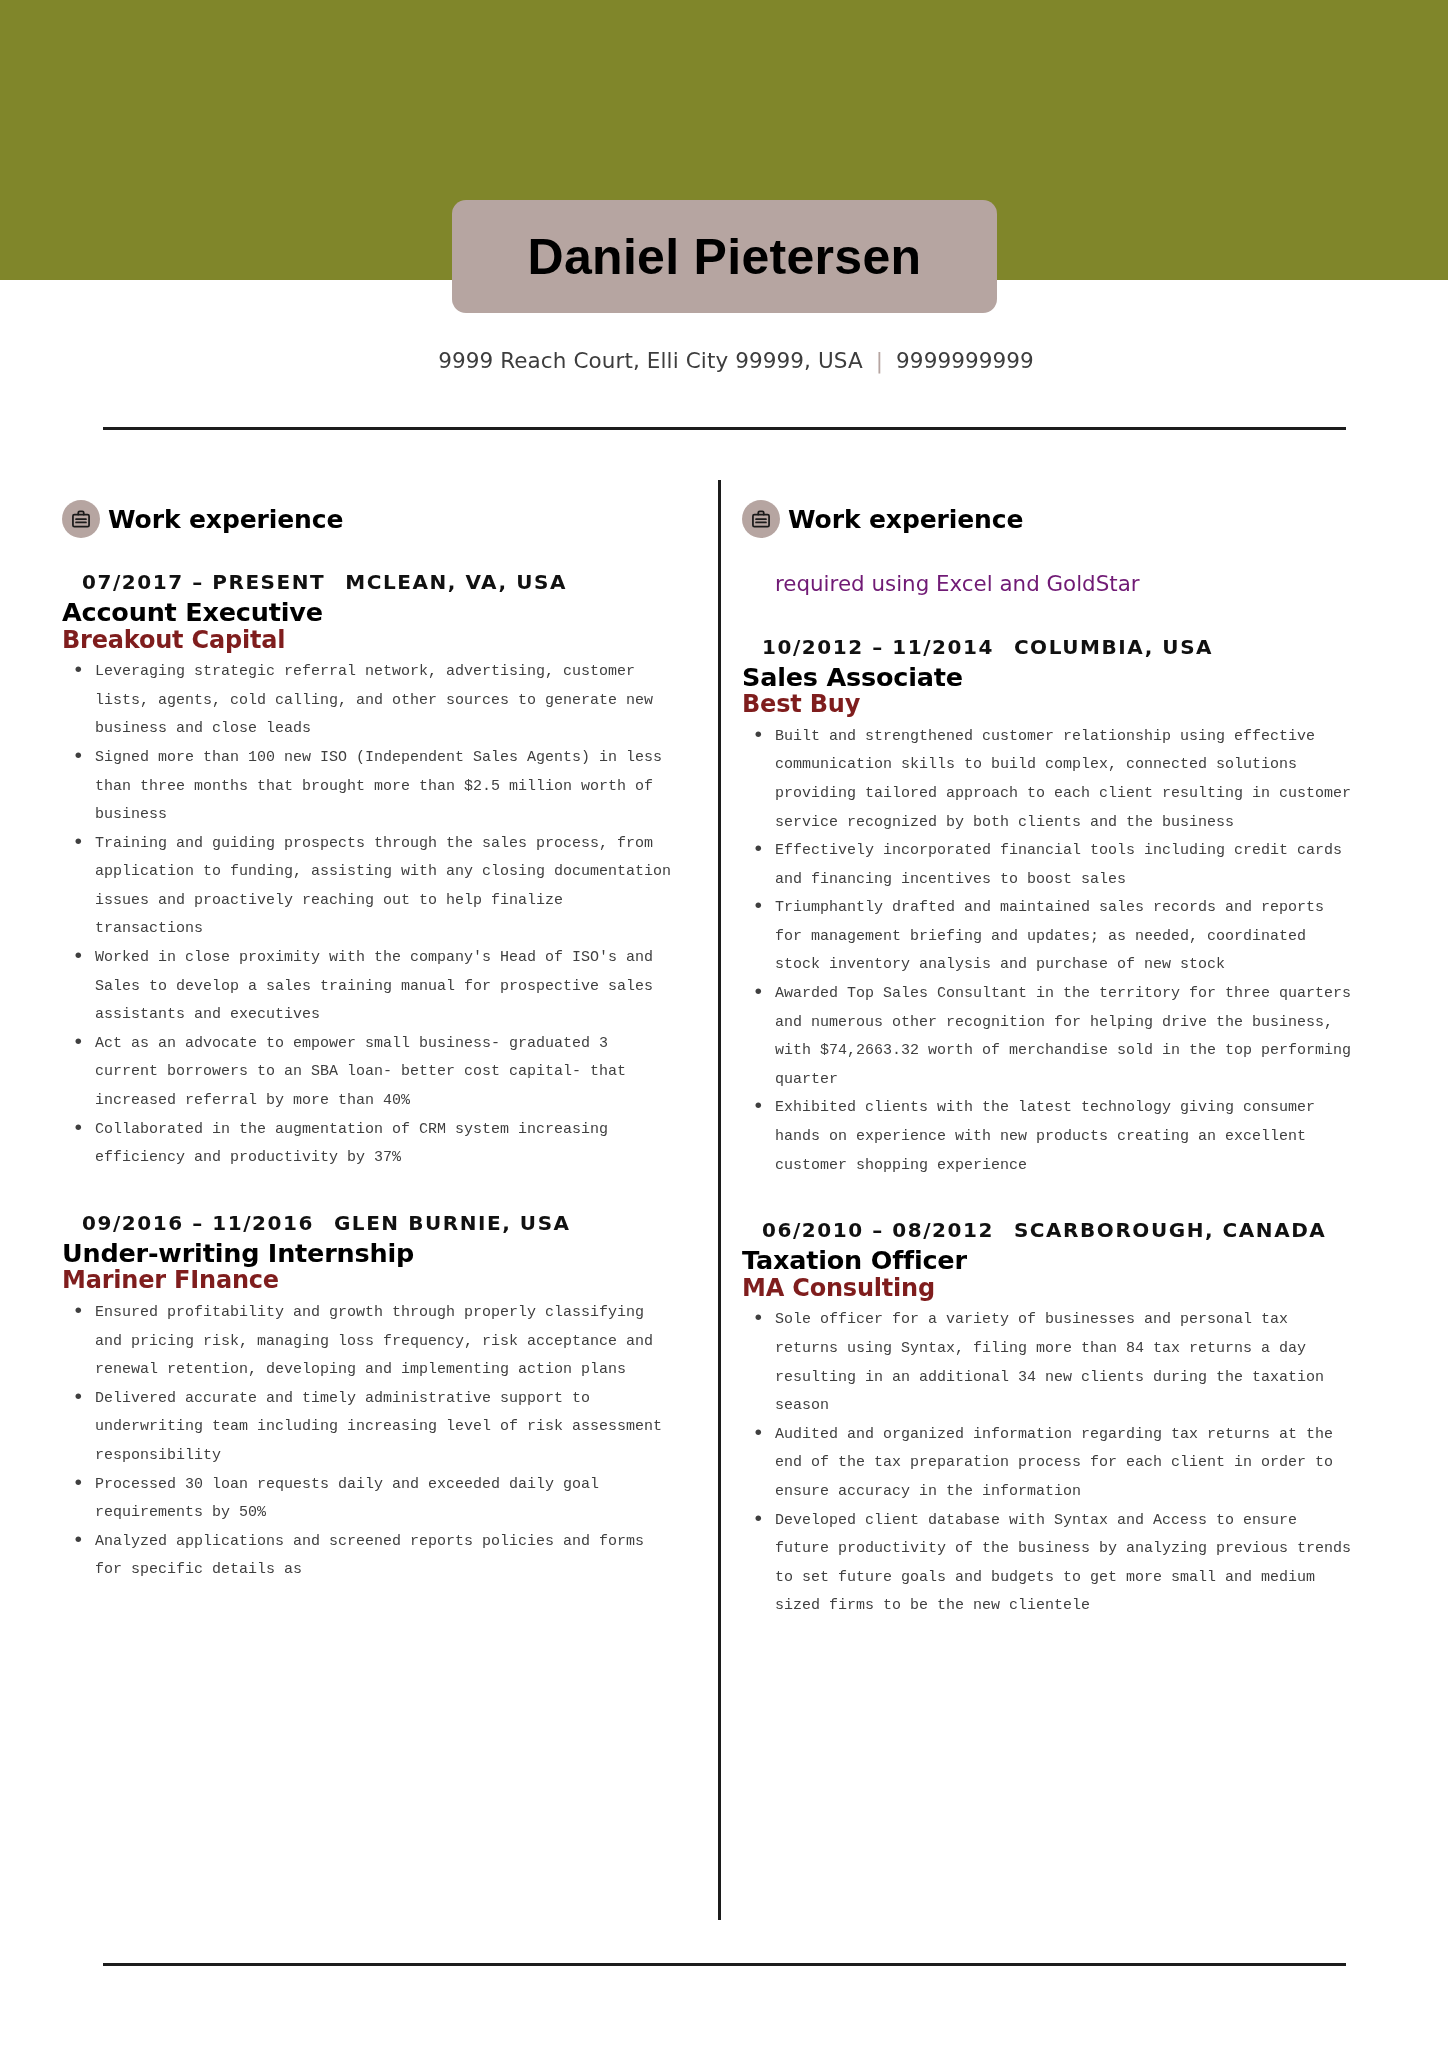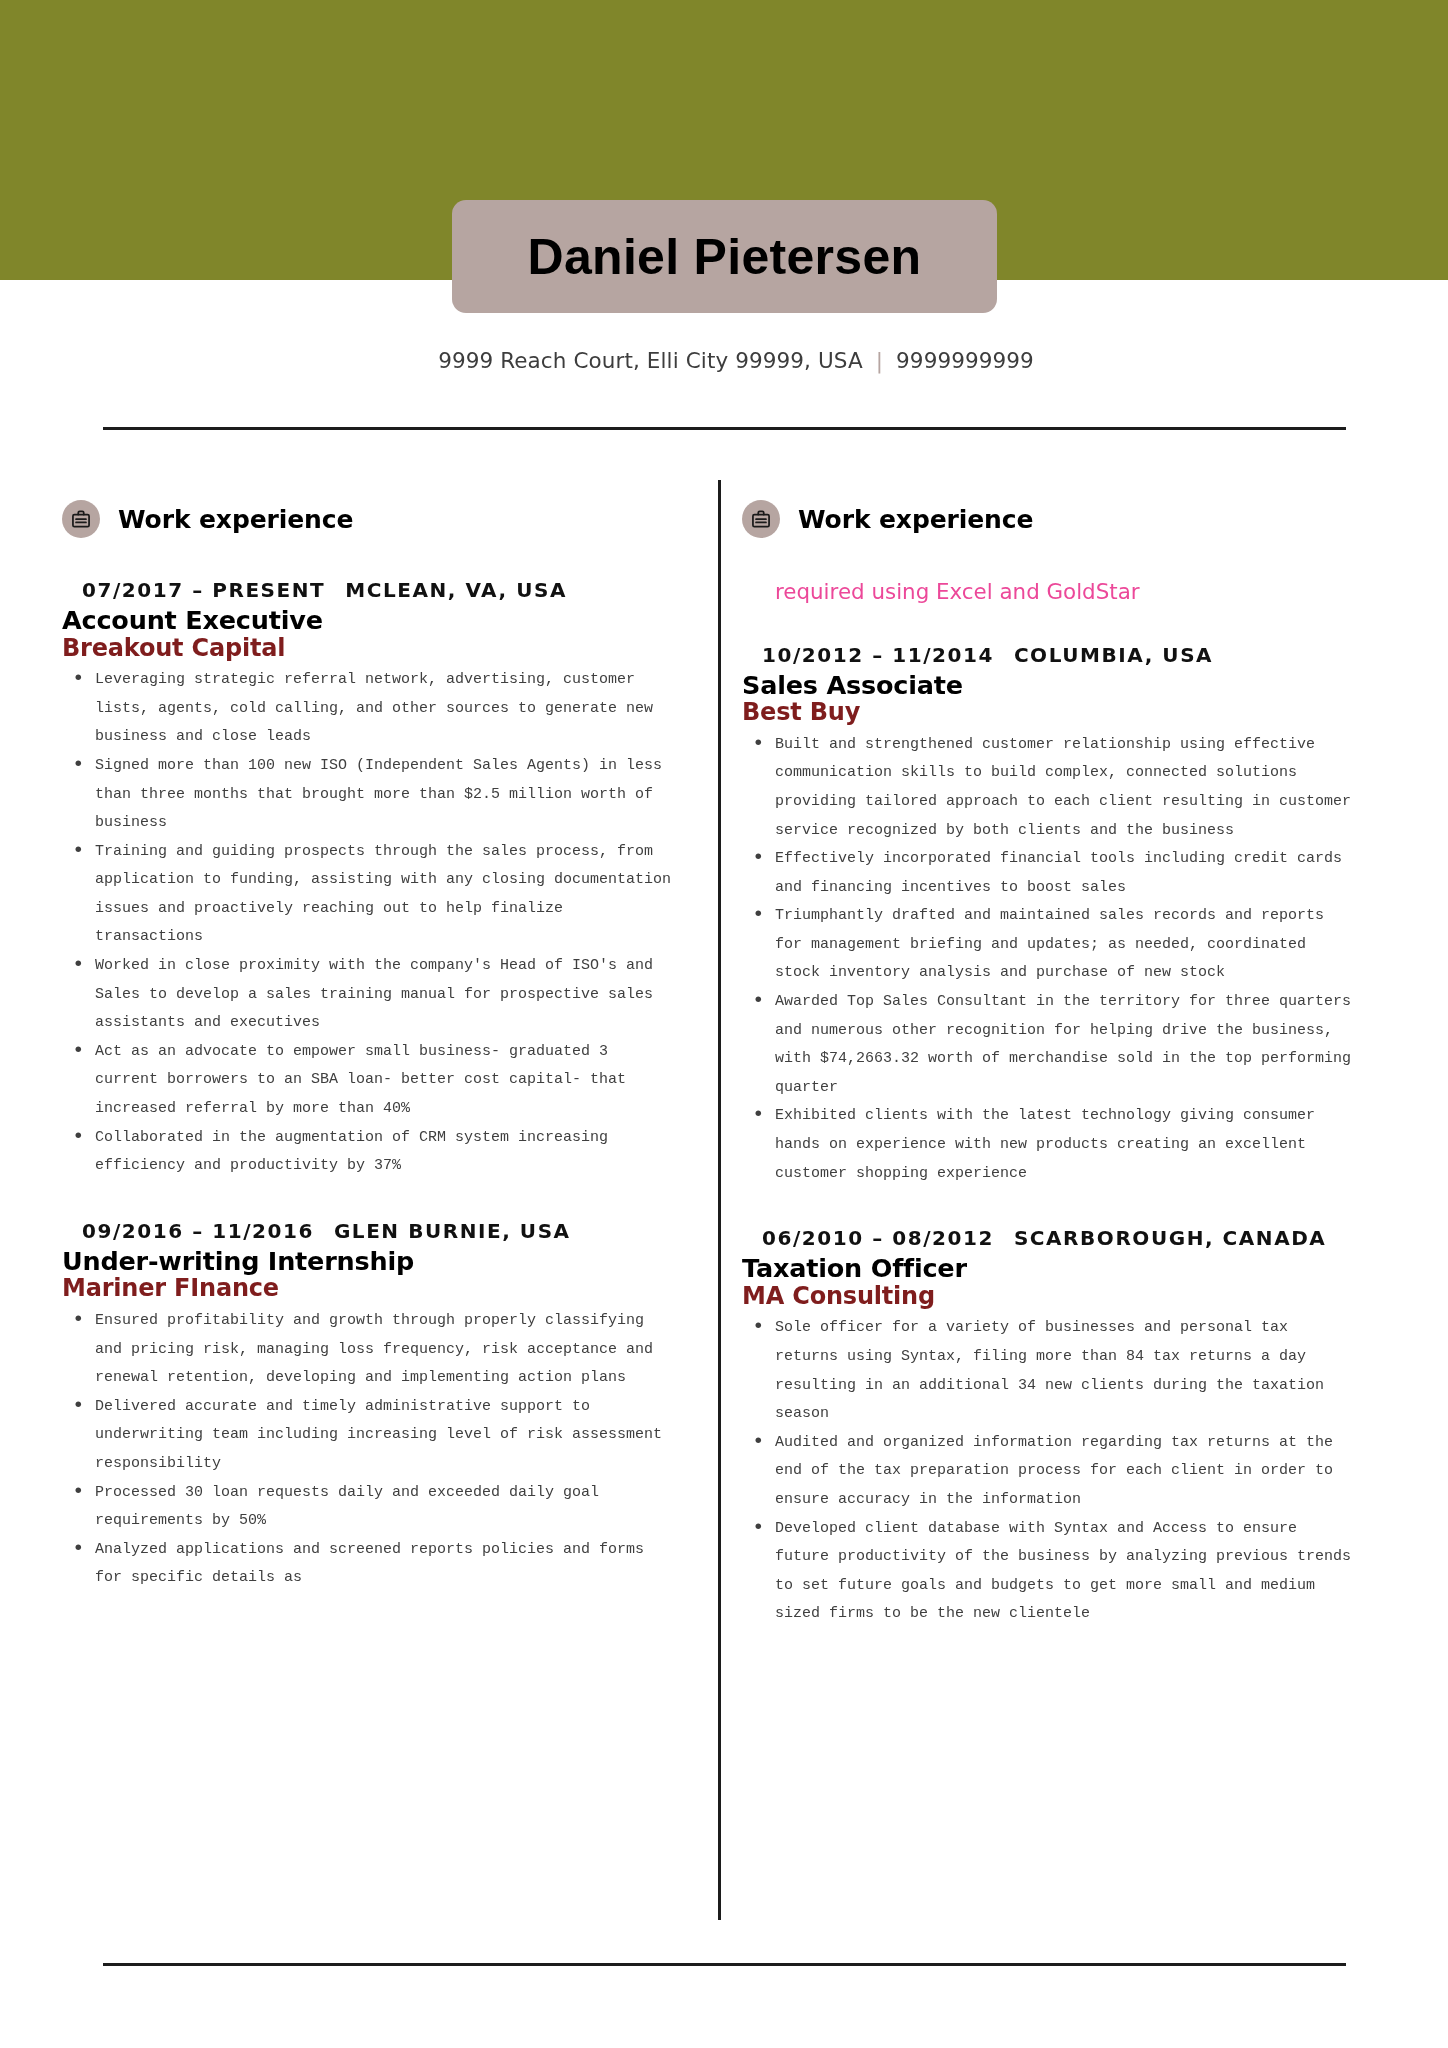--- a/index.html
+++ b/index.html
@@ -109,22 +109,22 @@
     left: 718px;
     width: 3px;
     height: 1440px;
     background: #1c1c1c;
   }
 
   
   .section-head {
     display: flex;
     align-items: center;
-    gap: 18px;
-    margin-bottom: 40px;
+    gap: 8px;
+    margin-bottom: 32px;
   }
 
   .sec-icon {
     width: 38px;
     height: 38px;
     border-radius: 50%;
     background: #b6a5a1;
     display: flex;
     align-items: center;
     justify-content: center;
@@ -199,21 +199,21 @@
     left: 10px;
     top: -1px;
     font-size: 21px;
     color: #3f3f3f;
   }
 
   .plain-line {
     font-family: "DejaVu Sans", sans-serif;
     font-size: 21.4px;
     line-height: 28.6px;
-    color: #ec4899;
+    color: #701a75;
     padding-left: 33px;
     margin-bottom: 36px;
   }
 </style>
 </head>
 <body>
 
 <div class="page">
 
   <div class="header-band"></div>

